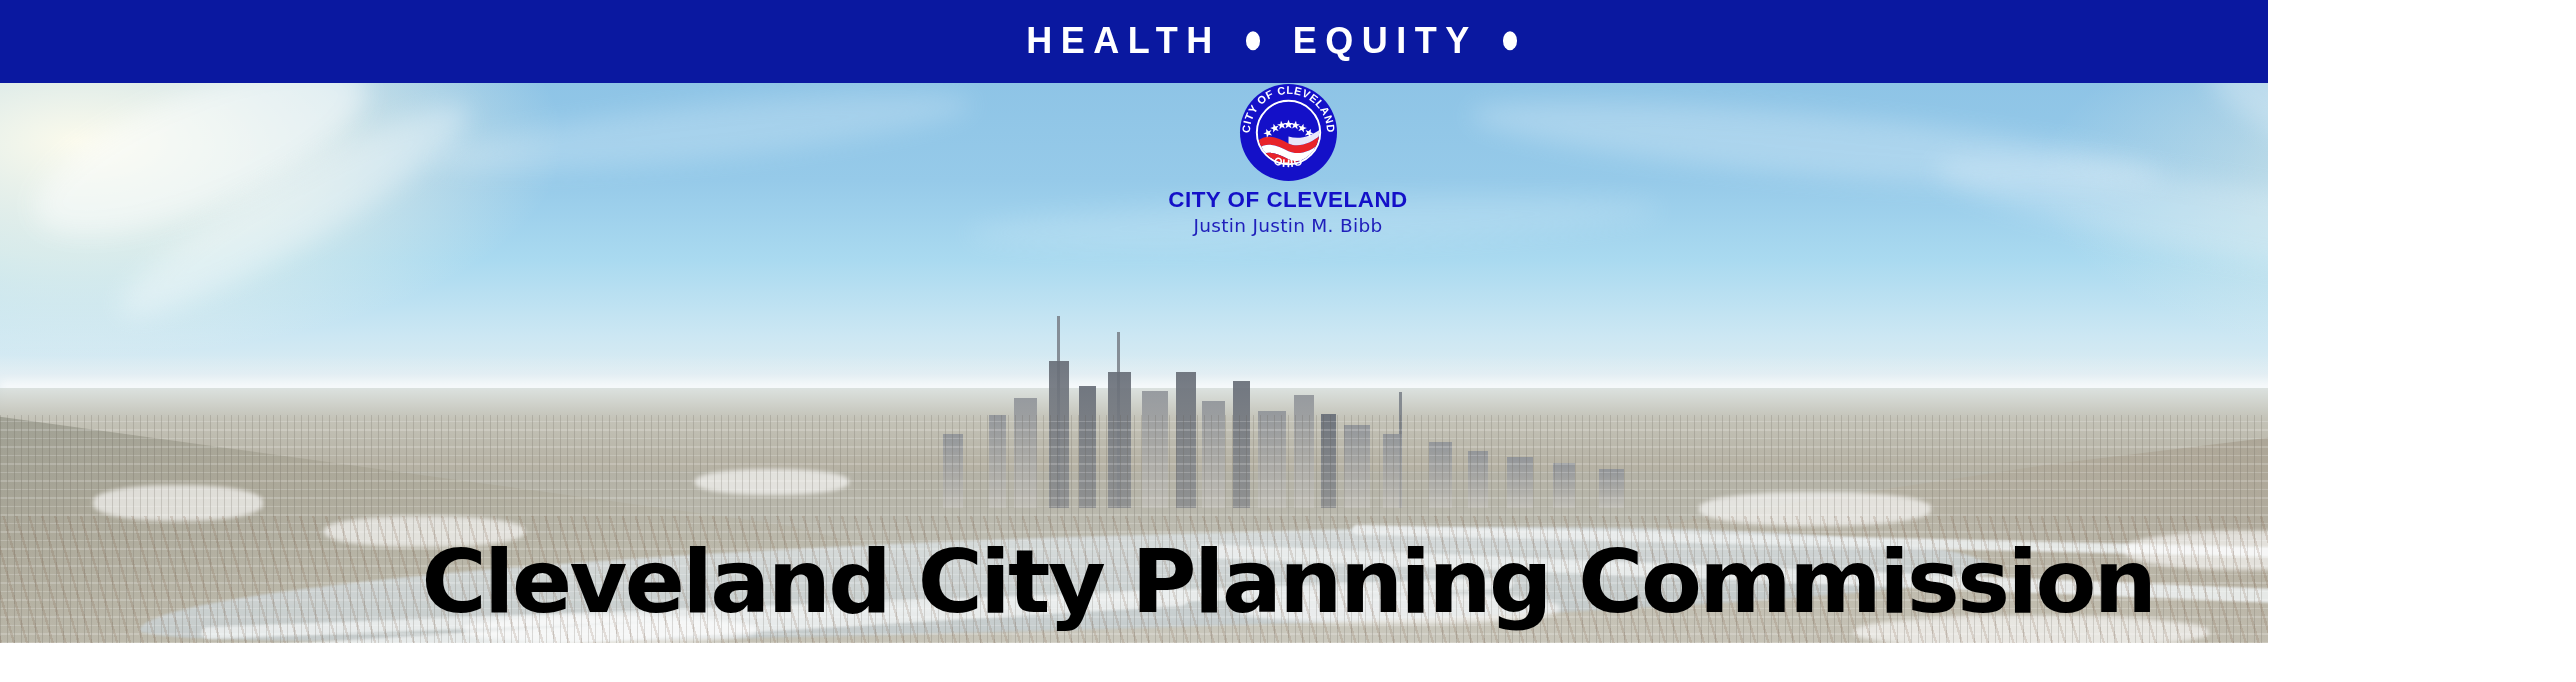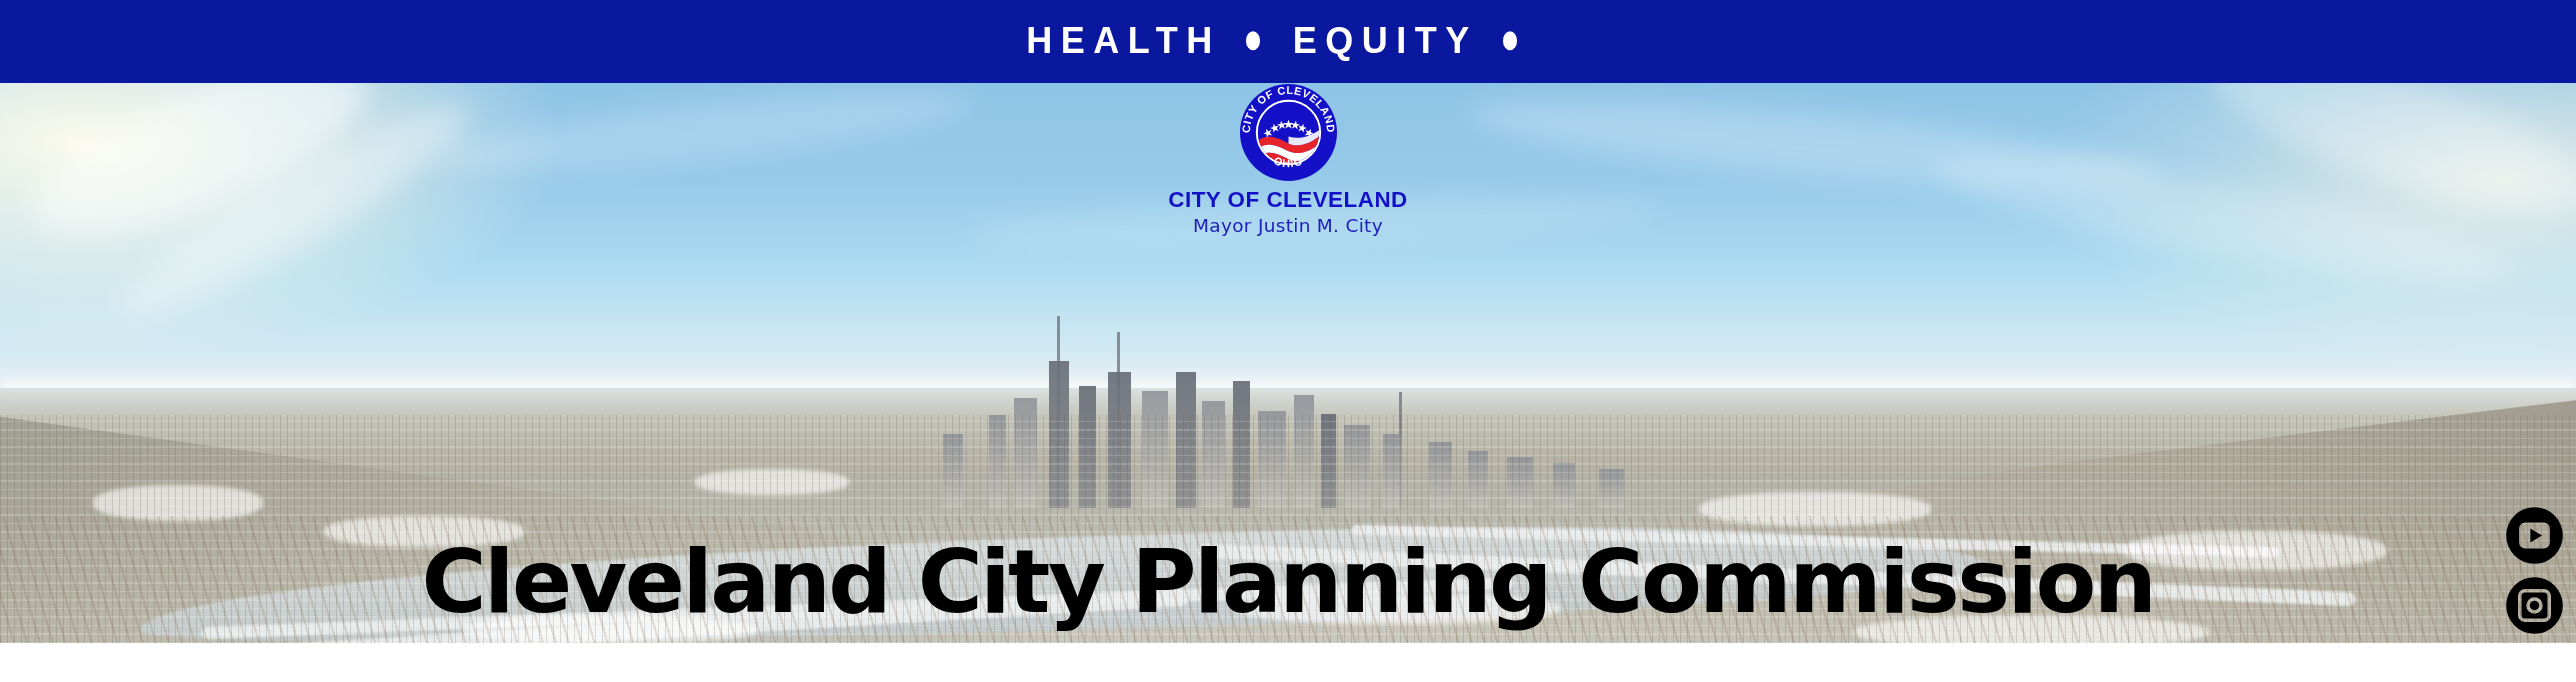--- a/index.html
+++ b/index.html
@@ -4,21 +4,21 @@
 <style>
   html, body {
     margin: 0;
     padding: 0;
     background: #ffffff;
     font-family: "Liberation Sans", sans-serif;
   }
 
   #page {
     position: relative;
-    width: 2576px;
+    width: 2268px;
     height: 682px;
     background: #ffffff;
     overflow: hidden;
   }
 
   
   .top-banner {
     position: absolute;
     left: 0;
     top: 0;
@@ -390,21 +390,21 @@
           <polygon points="142,92 144.4,98.4 151,98.4 145.7,102.4 147.8,109 142,105 136.2,109 138.3,102.4 133,98.4 139.6,98.4" transform="rotate(24 142 100)"></polygon>
         </g>
         <text font-family="Liberation Sans, sans-serif" font-size="22" font-weight="bold" fill="#ffffff" letter-spacing="1.2">
           <textPath href="#ringTop" startOffset="50%" text-anchor="middle">CITY OF CLEVELAND</textPath>
         </text>
         <text font-family="Liberation Sans, sans-serif" font-size="22" font-weight="bold" fill="#ffffff" letter-spacing="2">
           <textPath href="#ringBot" startOffset="50%" text-anchor="middle">OHIO</textPath>
         </text>
       </svg>
       <div class="logo-name">CITY OF CLEVELAND</div>
-      <div class="logo-mayor">Mayor Justin M. City</div>
+      <div class="logo-mayor">Justin Justin M. Bibb</div>
     </div>
 
     <div class="hero-title">Cleveland City Planning Commission</div>
 
     <div class="social-rail">
 
       <a class="social-btn">
         <svg viewBox="0 0 100 100">
           <path fill="#000000" fill-rule="evenodd" d="M50,2 A48,48 0 1 0 50,98 A48,48 0 1 0 50,2 Z
             M24,38 a10,10 0 0 1 10,-10 h32 a10,10 0 0 1 10,10 v24 a10,10 0 0 1 -10,10 h-32 a10,10 0 0 1 -10,-10 Z"></path>

